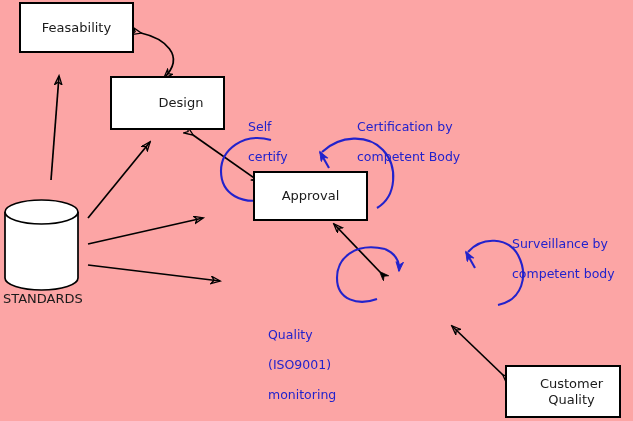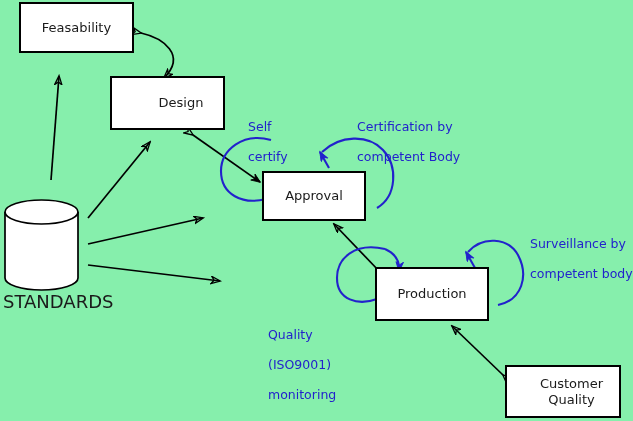--- a/index.html
+++ b/index.html
@@ -4,21 +4,21 @@
 <style>
   html, body {
     margin: 0;
     padding: 0;
     background: #ffffff;
   }
   #canvas {
     position: relative;
     width: 633px;
     height: 421px;
-    background: #86efac;
+    background: #fca5a5;
     overflow: hidden;
     font-family: "DejaVu Sans", sans-serif;
   }
   #edges {
     position: absolute;
     left: 0;
     top: 0;
     width: 633px;
     height: 421px;
   }
@@ -33,21 +33,21 @@
     text-align: center;
     color: #1a1a1a;
     font-size: 13px;
     line-height: 16px;
     z-index: 3;
   }
   .node span { display: block; }
   .cyl-label {
     position: absolute;
     color: #1a1a1a;
-    font-size: 18px;
+    font-size: 13px;
     z-index: 3;
     white-space: nowrap;
   }
   .annot {
     position: absolute;
     color: #2222cc;
     font-size: 12.5px;
     line-height: 15px;
     z-index: 4;
     white-space: pre-line;
@@ -129,27 +129,24 @@
   </svg>
 
   <div class="node" style="left:19px; top:2px; width:115px; height:51px;">
     <span>Feasability</span>
   </div>
 
   <div class="node" style="left:110px; top:76px; width:115px; height:54px;padding-left:27px;">
     <span>Design</span>
   </div>
 
-  <div class="node" style="left:262px; top:171px; width:104px; height:50px;">
+  <div class="node" style="left:253px; top:171px; width:115px; height:50px;">
     <span>Approval</span>
   </div>
 
-  <div class="node" style="left:375px; top:267px; width:114px; height:54px;">
-    <span>Production</span>
-  </div>
 
   <div class="node" style="left:505px; top:365px; width:116px; height:53px;padding-left:17px;">
     <div>
       <span>Customer</span>
       <span>Quality</span>
     </div>
   </div>
 
   <div class="cyl-label" style="left:3px; top:291px;">
     <span>STANDARDS</span>
@@ -164,18 +161,18 @@
     <div>Certification by</div>
     <div>competent Body</div>
   </div>
 
   <div class="annot" style="left:268px; top:312px;">
     <div>Quality</div>
     <div>(ISO9001)</div>
     <div>monitoring</div>
   </div>
 
-  <div class="annot" style="left:530px; top:221px;">
+  <div class="annot" style="left:512px; top:221px;">
     <div>Surveillance by</div>
     <div>competent body</div>
   </div>
 
 </div>
 
 </body></html>

